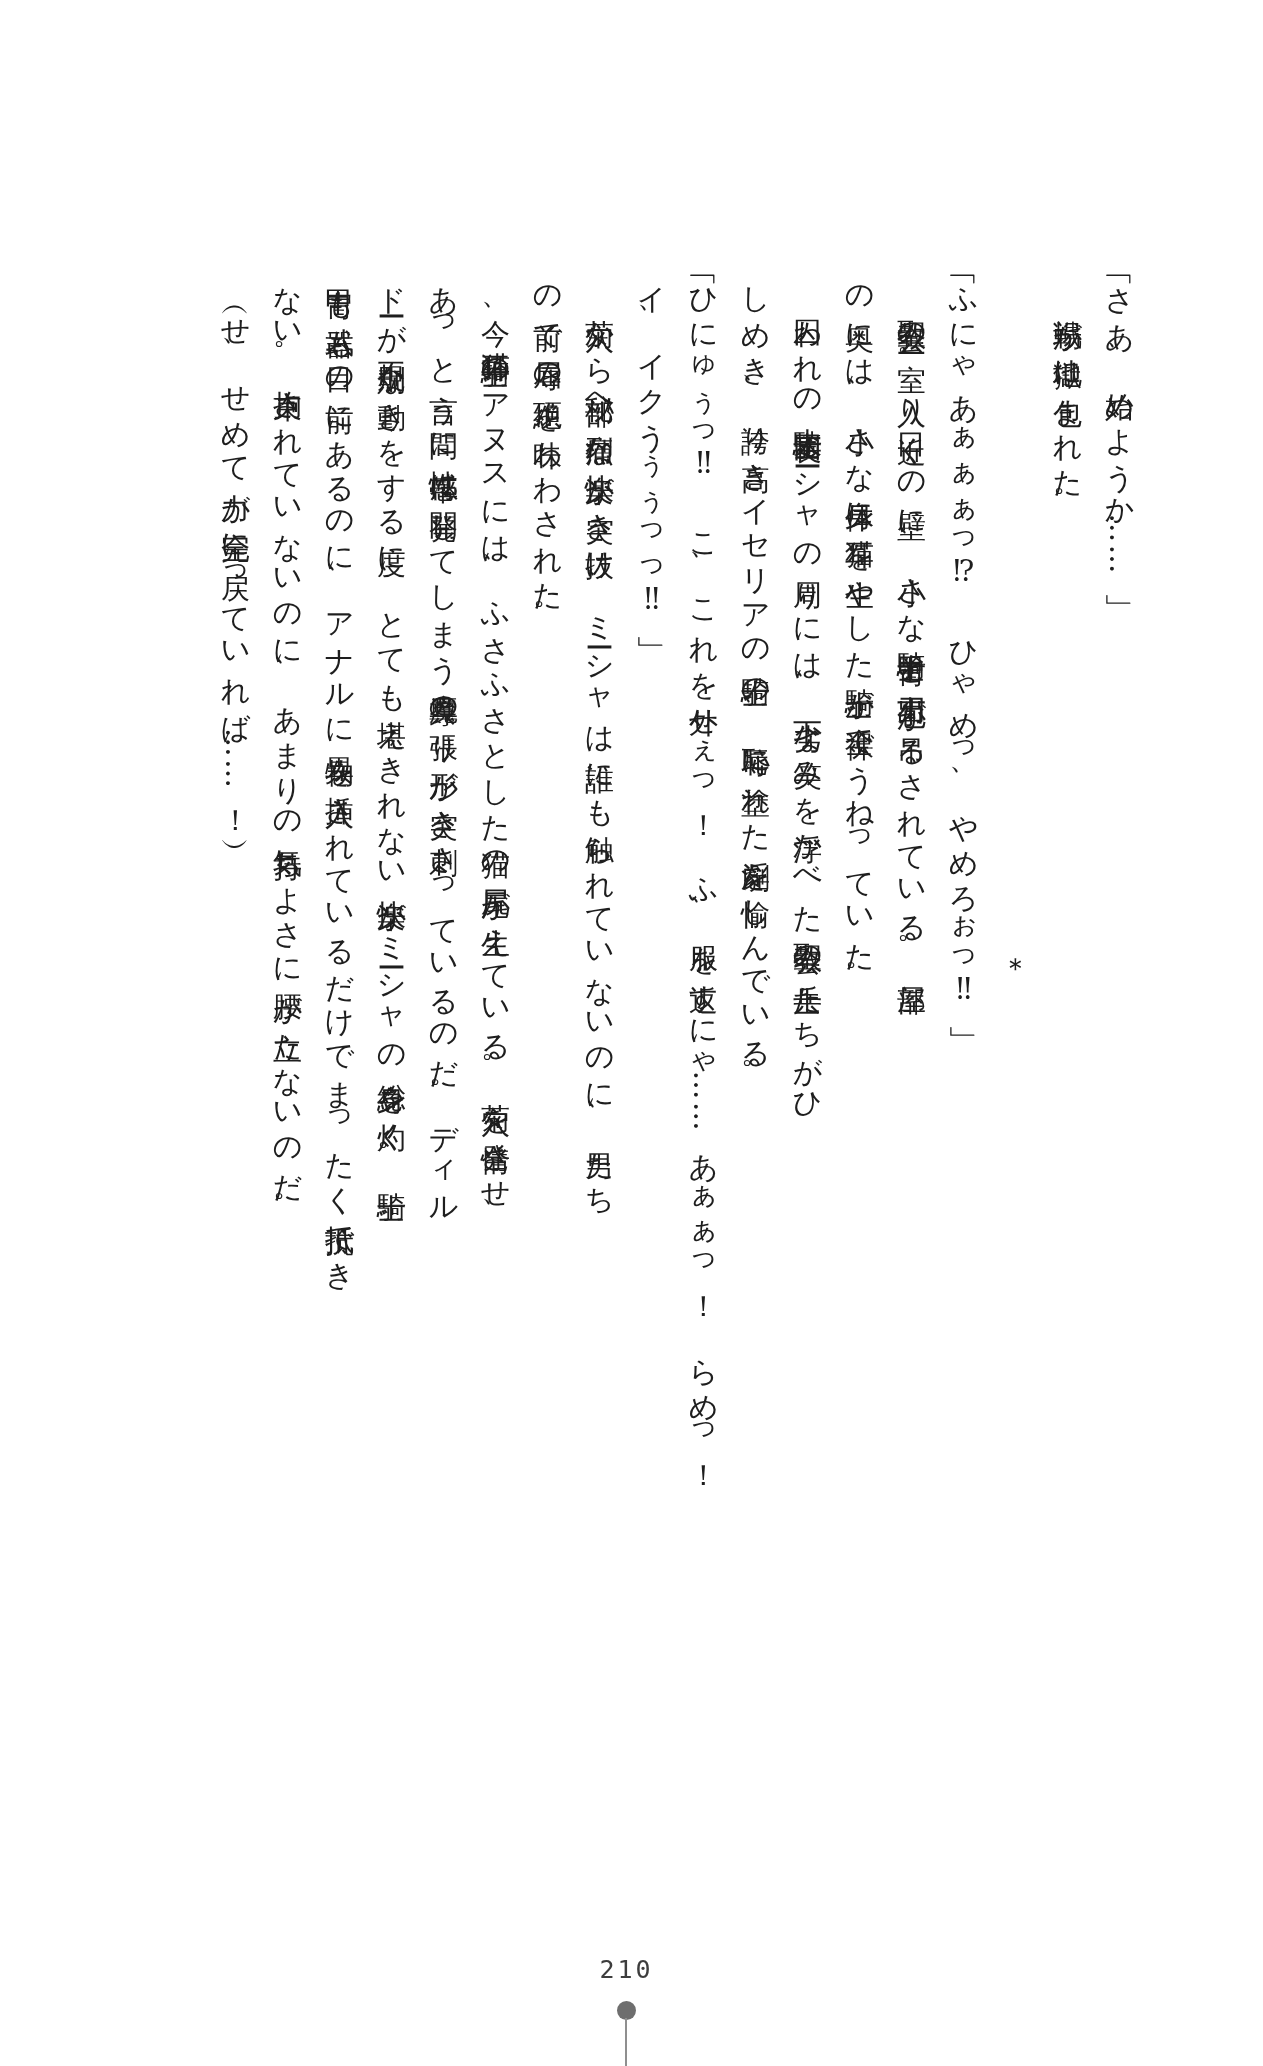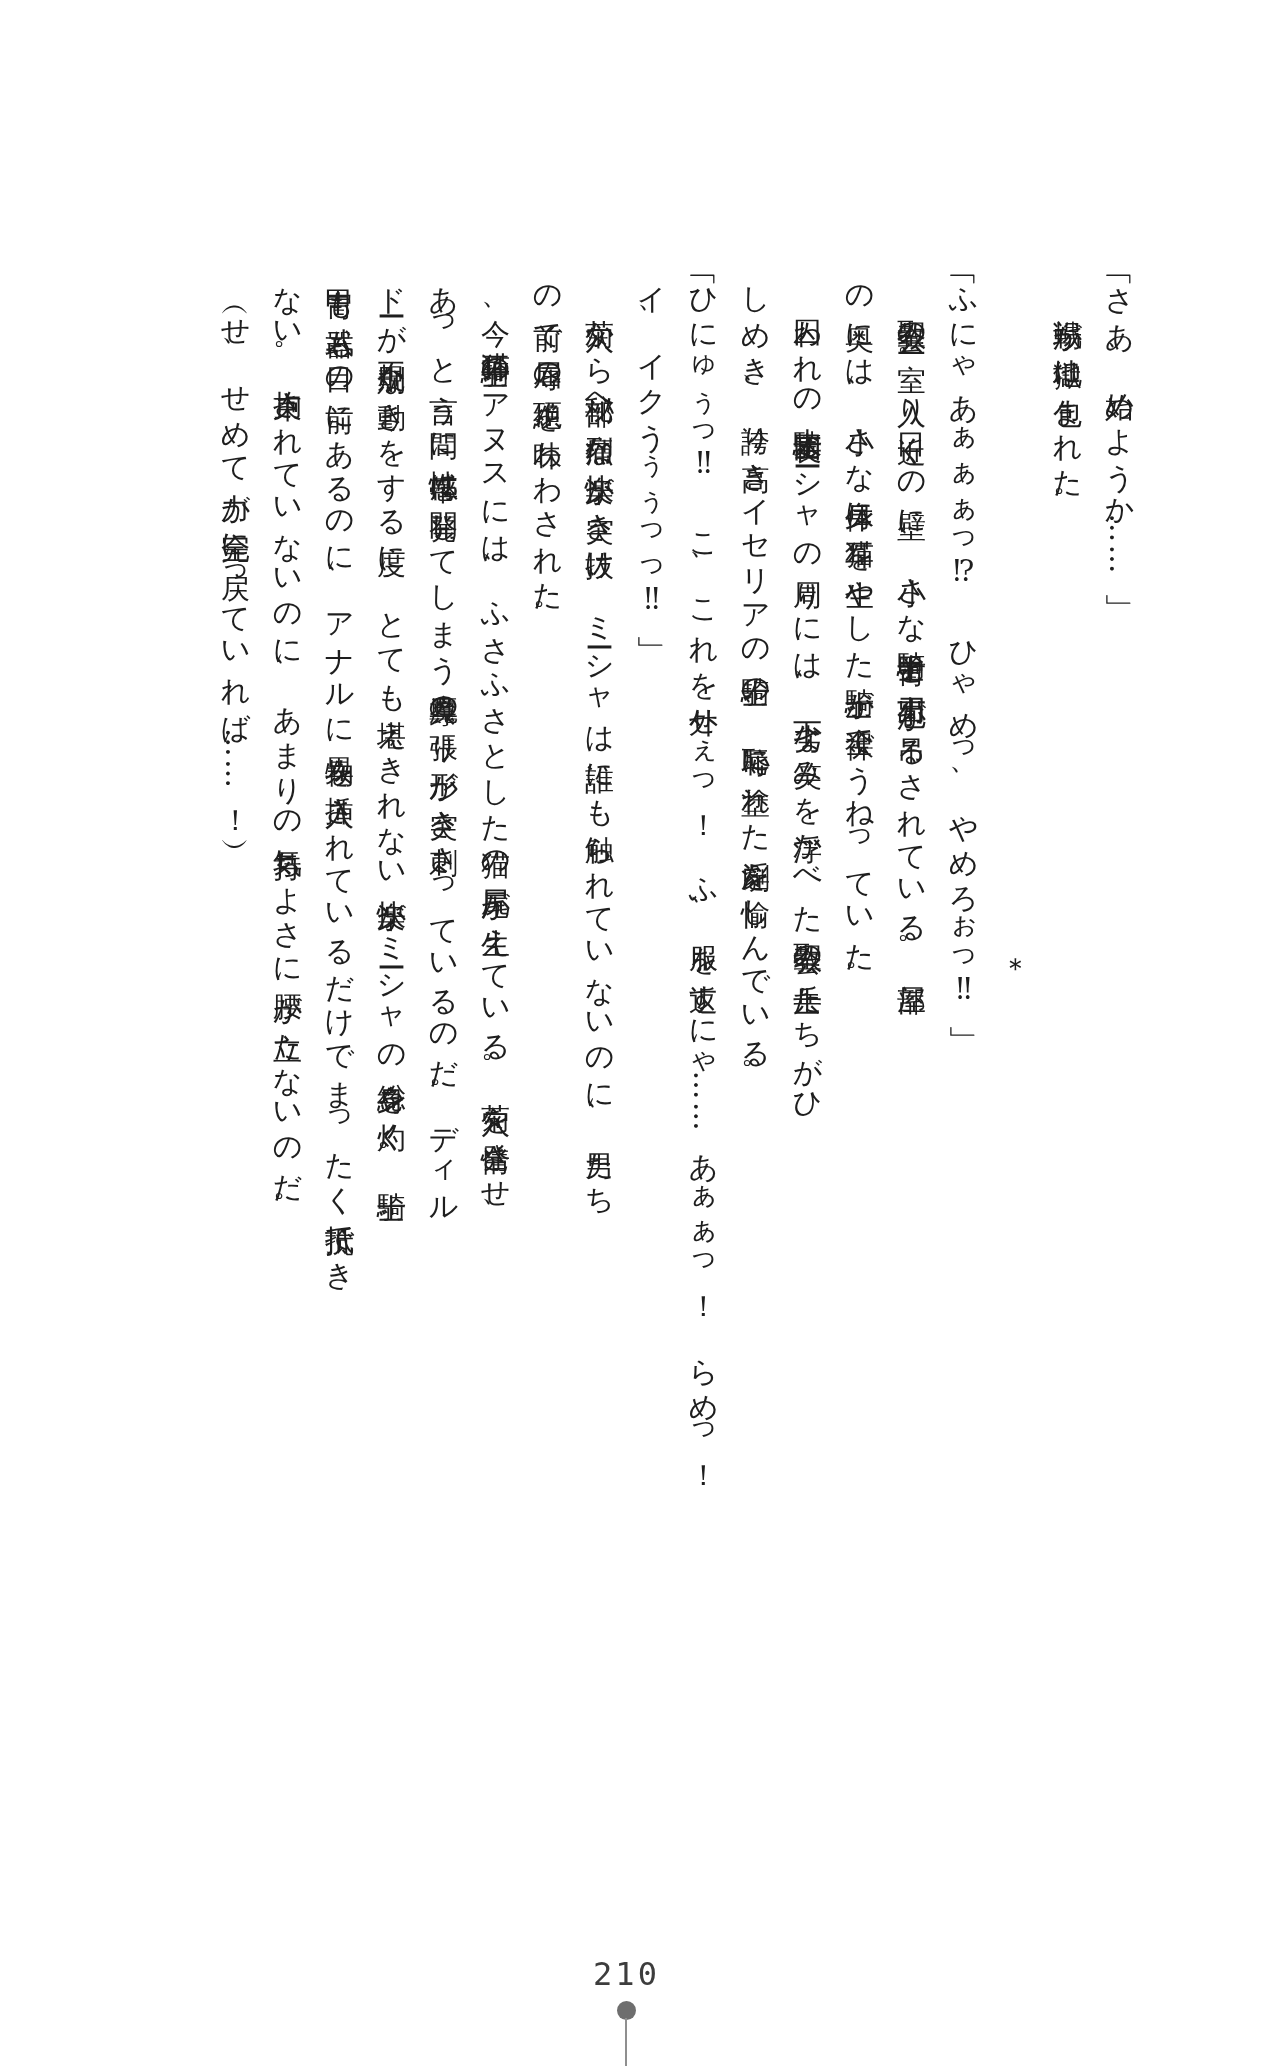--- a/index.html
+++ b/index.html
@@ -40,21 +40,21 @@
     letter-spacing: 0;
   }
   
   .page-number {
     position: absolute;
     left: 0;
     top: 1955px;
     width: 1253px;
     text-align: center;
     font-family: "DejaVu Sans Mono", "Liberation Mono", monospace;
-    font-size: 32px;
+    font-size: 25px;
     font-weight: 400;
     color: #3d3d3d;
     letter-spacing: 3px;
   }
   .ornament-dot {
     position: absolute;
     left: 617px;
     top: 2001px;
     width: 19px;
     height: 19px;

